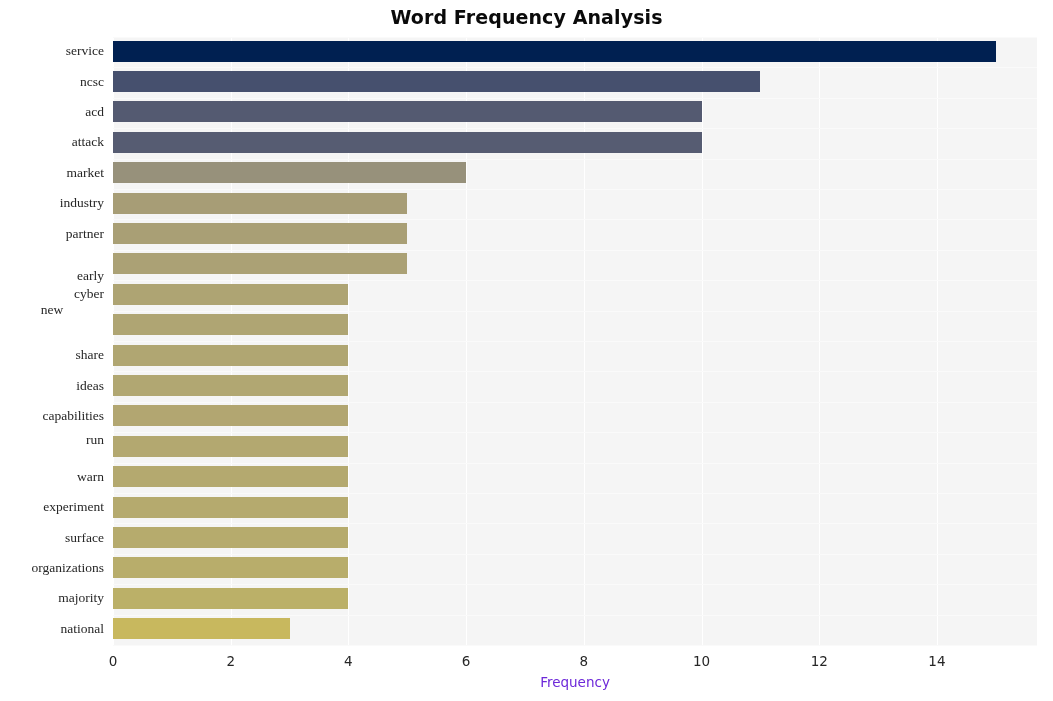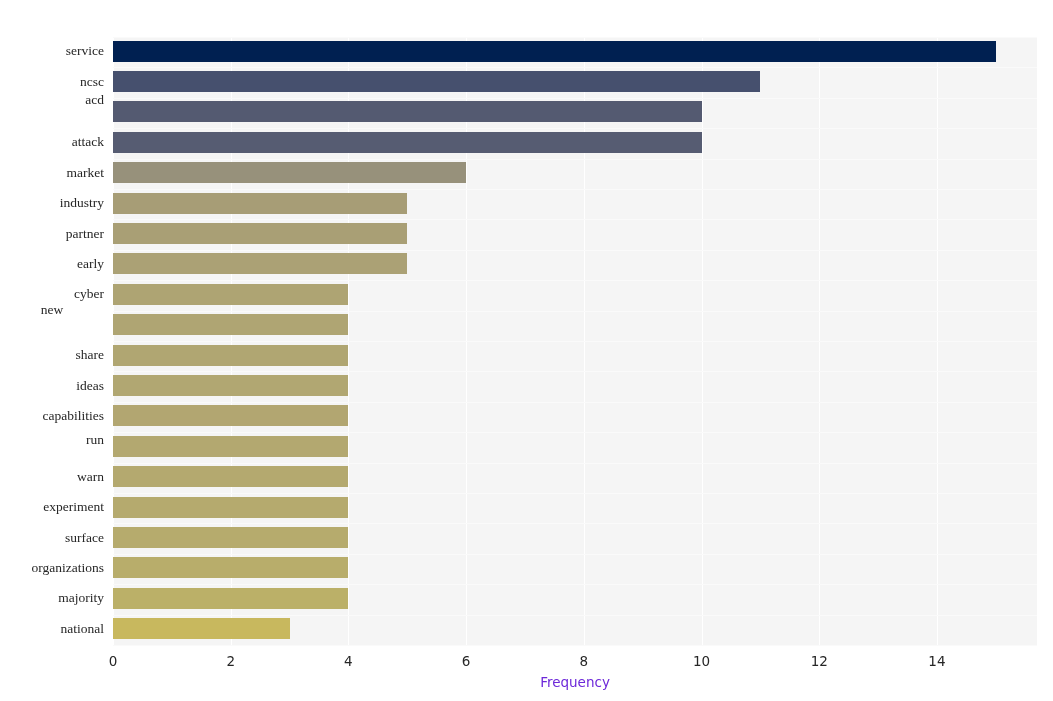--- a/index.html
+++ b/index.html
@@ -117,20 +117,21 @@
     text-align: center;
     font-size: 13.5px;
     color: #6d28d9;
   }
 </style>
 </head>
 <body>
 
 <div id="figure">
 
+  <div id="chart-title">Word Frequency Analysis</div>
 
   <div id="plot-area">
     <div id="gridlines">
         <div class="gridline" style="left: 0px;"></div>
         <div class="gridline" style="left: 117.707px;"></div>
         <div class="gridline" style="left: 235.414px;"></div>
         <div class="gridline" style="left: 353.121px;"></div>
         <div class="gridline" style="left: 470.828px;"></div>
         <div class="gridline" style="left: 588.535px;"></div>
         <div class="gridline" style="left: 706.242px;"></div>
@@ -219,26 +220,26 @@
         </div>
         <div class="bar-row" style="top: 577.6px; width: 924px;">
           <div class="bar" title="national: 3" style="width: 176.561px; background: rgb(200, 184, 94);"></div>
         </div>
       </div>
   </div>
 
   <div id="y-axis">
       <div class="ytick-label" style="top: 6.2px;">service</div>
       <div class="ytick-label" style="top: 36.6px;">ncsc</div>
-      <div class="ytick-label" style="top: 55px;">acd</div>
+      <div class="ytick-label" style="top: 67px;">acd</div>
       <div class="ytick-label" style="top: 97.4px;">attack</div>
       <div class="ytick-label" style="top: 127.8px;">market</div>
       <div class="ytick-label" style="top: 158.2px;">industry</div>
       <div class="ytick-label" style="top: 188.6px; padding-left: 9px;">partner</div>
-      <div class="ytick-label" style="top: 219px;">early</div>
+      <div class="ytick-label" style="top: 231px;">early</div>
       <div class="ytick-label" style="top: 249.4px;">cyber</div>
       <div class="ytick-label" style="top: 265px; text-align: center;">new</div>
       <div class="ytick-label" style="top: 310.2px;">share</div>
       <div class="ytick-label" style="top: 340.6px;">ideas</div>
       <div class="ytick-label" style="top: 371px; padding-left: 32px;">capabilities</div>
       <div class="ytick-label" style="top: 395px;">run</div>
       <div class="ytick-label" style="top: 431.8px;">warn</div>
       <div class="ytick-label" style="top: 462.2px;">experiment</div>
       <div class="ytick-label" style="top: 492.6px;">surface</div>
       <div class="ytick-label" style="top: 523px;">organizations</div>

